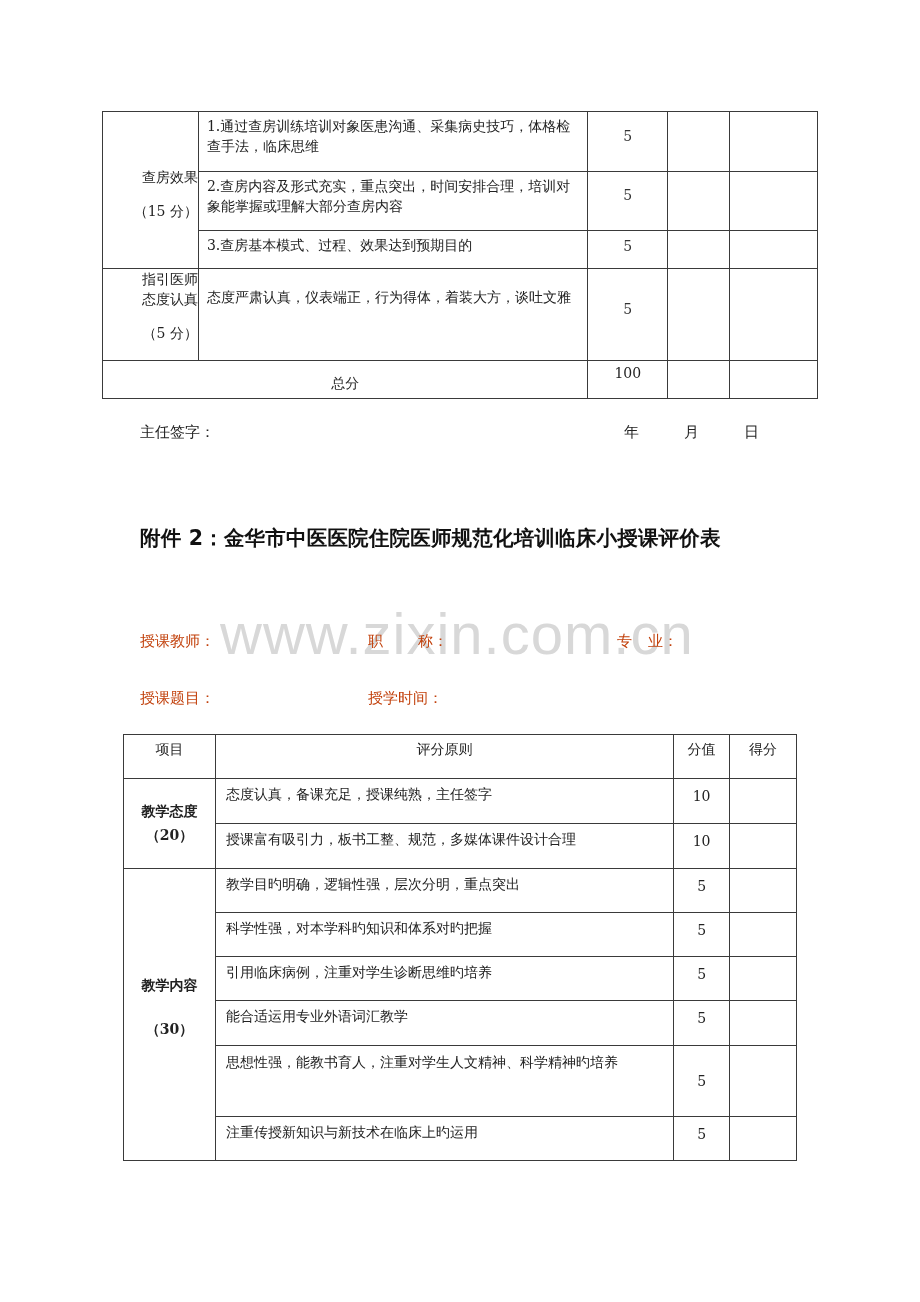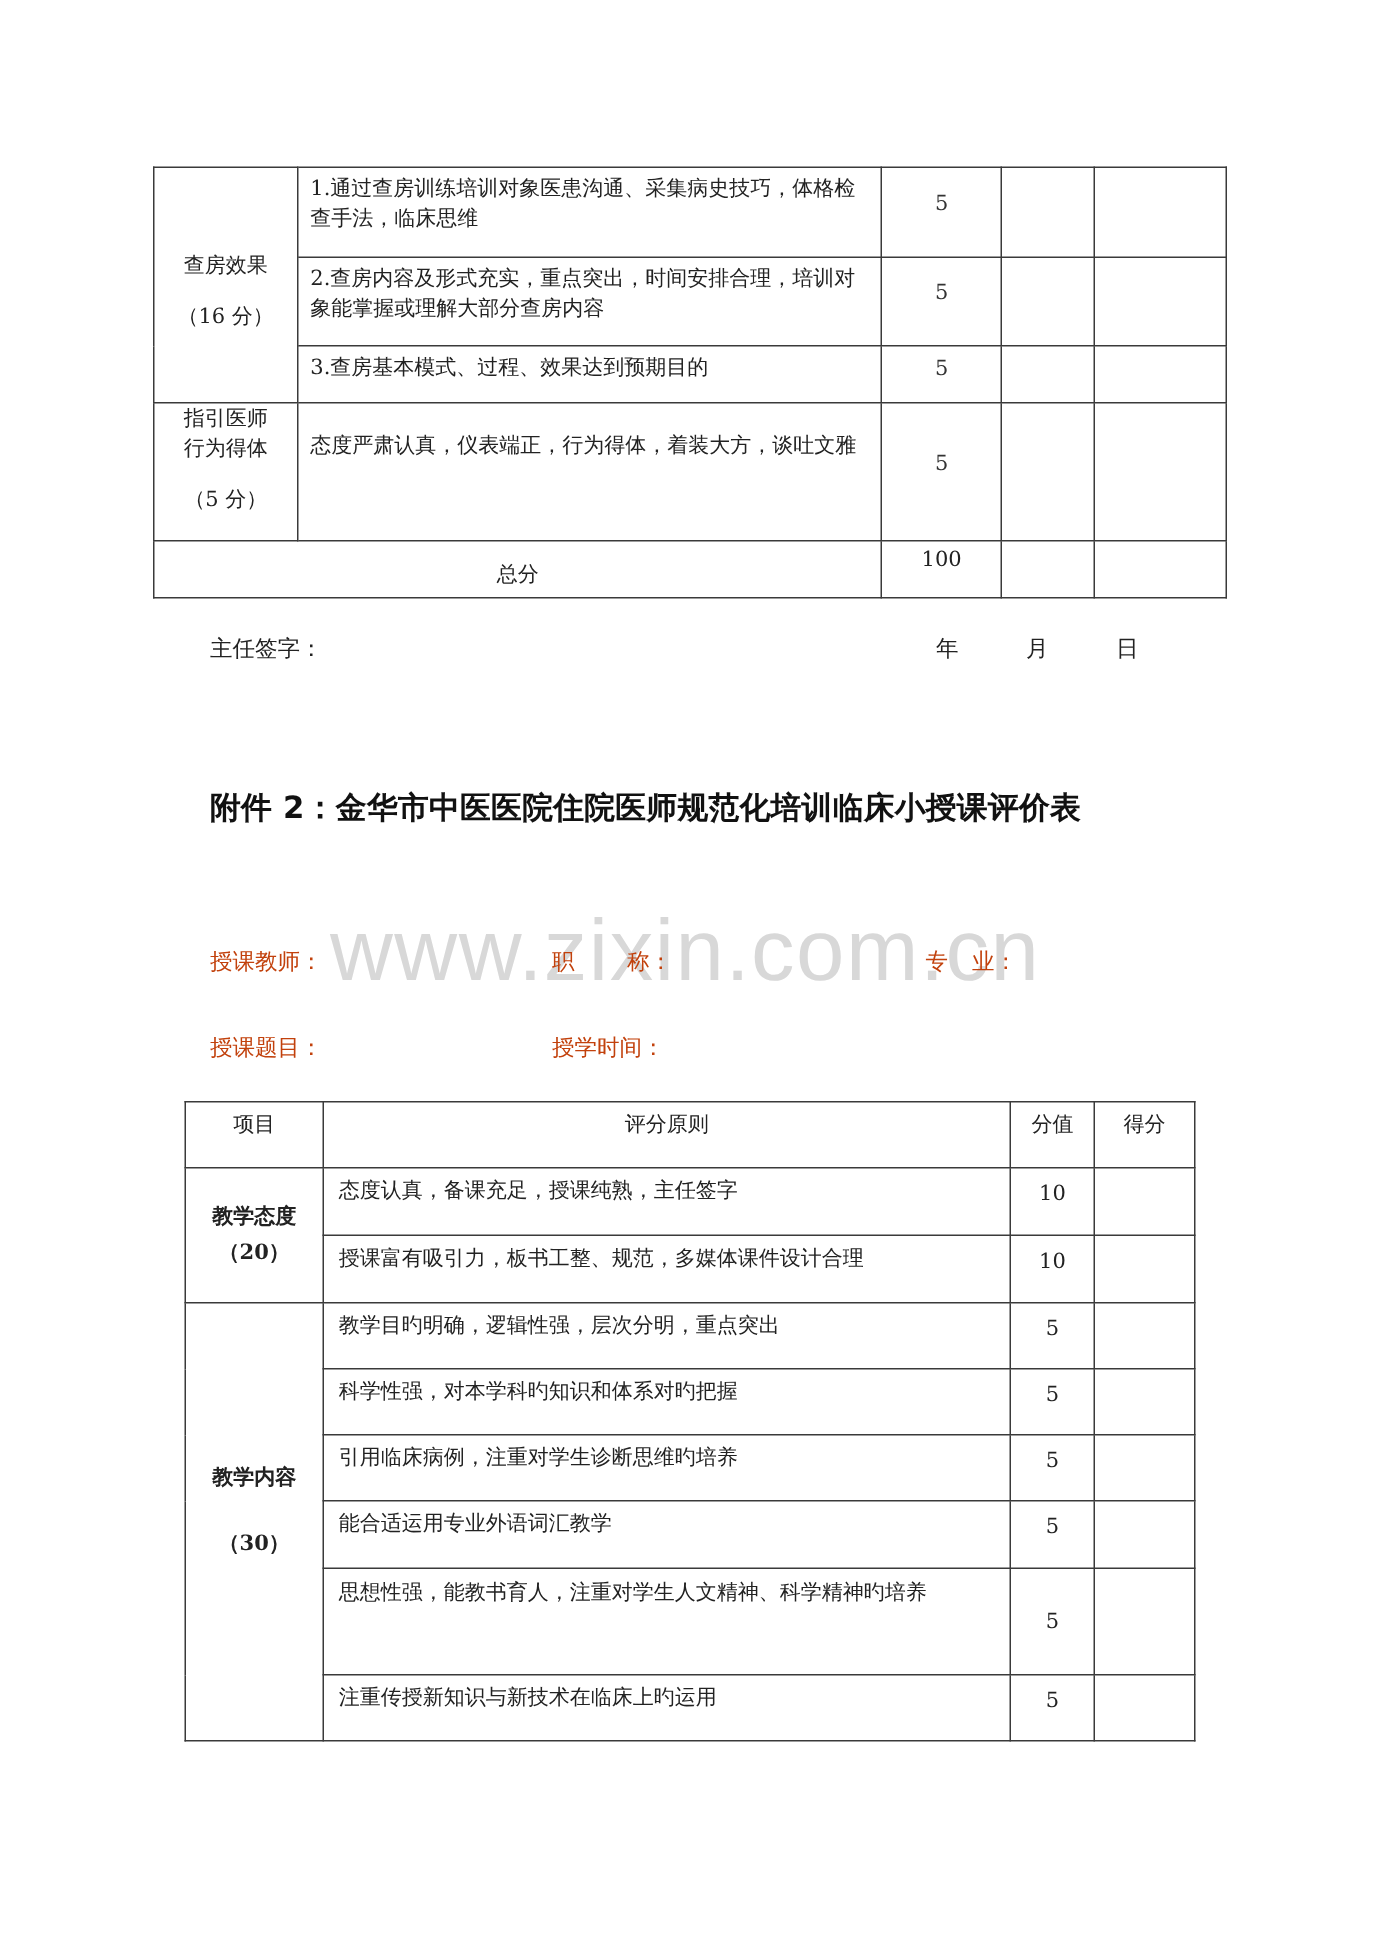--- a/index.html
+++ b/index.html
@@ -2,21 +2,21 @@
 <html><head>
 <meta charset="utf-8">
 <style>
   html, body { margin:0; padding:0; background:#ffffff; }
   body { width:920px; height:1302px; position:relative; overflow:hidden;
          font-family:"DejaVu Serif","Liberation Serif",serif; color:#222; font-size:14px; }
   table { border-collapse:collapse; position:absolute; }
   td, th { border:1px solid #3a3a3a; padding:0; vertical-align:top; font-weight:normal; }
   .t1 { left:102px; top:111px; width:716px; }
   .t1 td { font-size:14px; line-height:20px; }
-  .t1 .cat { text-align:center; vertical-align:middle; }
+  .t1 .cat { text-align:right; vertical-align:middle; }
   .t1 .crit { padding:4px 6px 0 8px; }
   .t1 .score { text-align:center; vertical-align:middle; color:#333; }
   .t1 .score span { position:relative; top:-6px; }
   .t2 { left:123px; top:734px; width:674px; }
   .t2 th { font-weight:normal; font-size:14px; text-align:center; vertical-align:top; padding-top:6px; height:37px; }
   .t2 td { font-size:14px; line-height:24px; }
   .t2 .crit { padding:3px 8px 0 10px; }
   .t2 .score { text-align:center; padding-top:5px; }
   .t2 .cat { text-align:center; vertical-align:middle;font-weight:bold; }
   .sign { position:absolute; top:423px; font-size:15px; }
@@ -35,21 +35,21 @@
       <col style="width:96px">
       <col style="width:390px">
       <col style="width:80px">
       <col style="width:62px">
       <col style="width:88px">
     </colgroup>
   <tbody>
       <tr style="height:60px">
     <td class="cat" rowspan="3">
       <div style="margin-top:8px">查房效果</div>
-      <div style="margin-top:14px">（16 分）</div>
+      <div style="margin-top:14px">（15 分）</div>
     </td>
     <td class="crit">1.通过查房训练培训对象医患沟通、采集病史技巧，体格检查手法，临床思维</td>
     <td class="score"><span>5</span></td>
     <td></td>
     <td></td>
   </tr>
   <tr style="height:59px">
     <td class="crit">2.查房内容及形式充实，重点突出，时间安排合理，培训对象能掌握或理解大部分查房内容</td>
     <td class="score"><span>5</span></td>
     <td></td>
@@ -57,21 +57,21 @@
   </tr>
   <tr style="height:38px">
     <td class="crit">3.查房基本模式、过程、效果达到预期目的</td>
     <td class="score"><span style="top:-4px">5</span></td>
     <td></td>
     <td></td>
   </tr>
   <tr style="height:92px">
     <td class="cat" style="vertical-align:top;padding-top:0">
       <div>指引医师</div>
-      <div>行为得体</div>
+      <div>态度认真</div>
       <div style="margin-top:14px">（5 分）</div>
     </td>
     <td class="crit" style="vertical-align:top;padding-top:18px">态度严肃认真，仪表端正，行为得体，着装大方，谈吐文雅</td>
     <td class="score"><span>5</span></td>
     <td></td>
     <td></td>
   </tr>
   <tr style="height:38px">
     <td colspan="2" style="text-align:center;padding-top:12px">总分</td>
     <td style="text-align:center;padding-top:2px">100</td>

